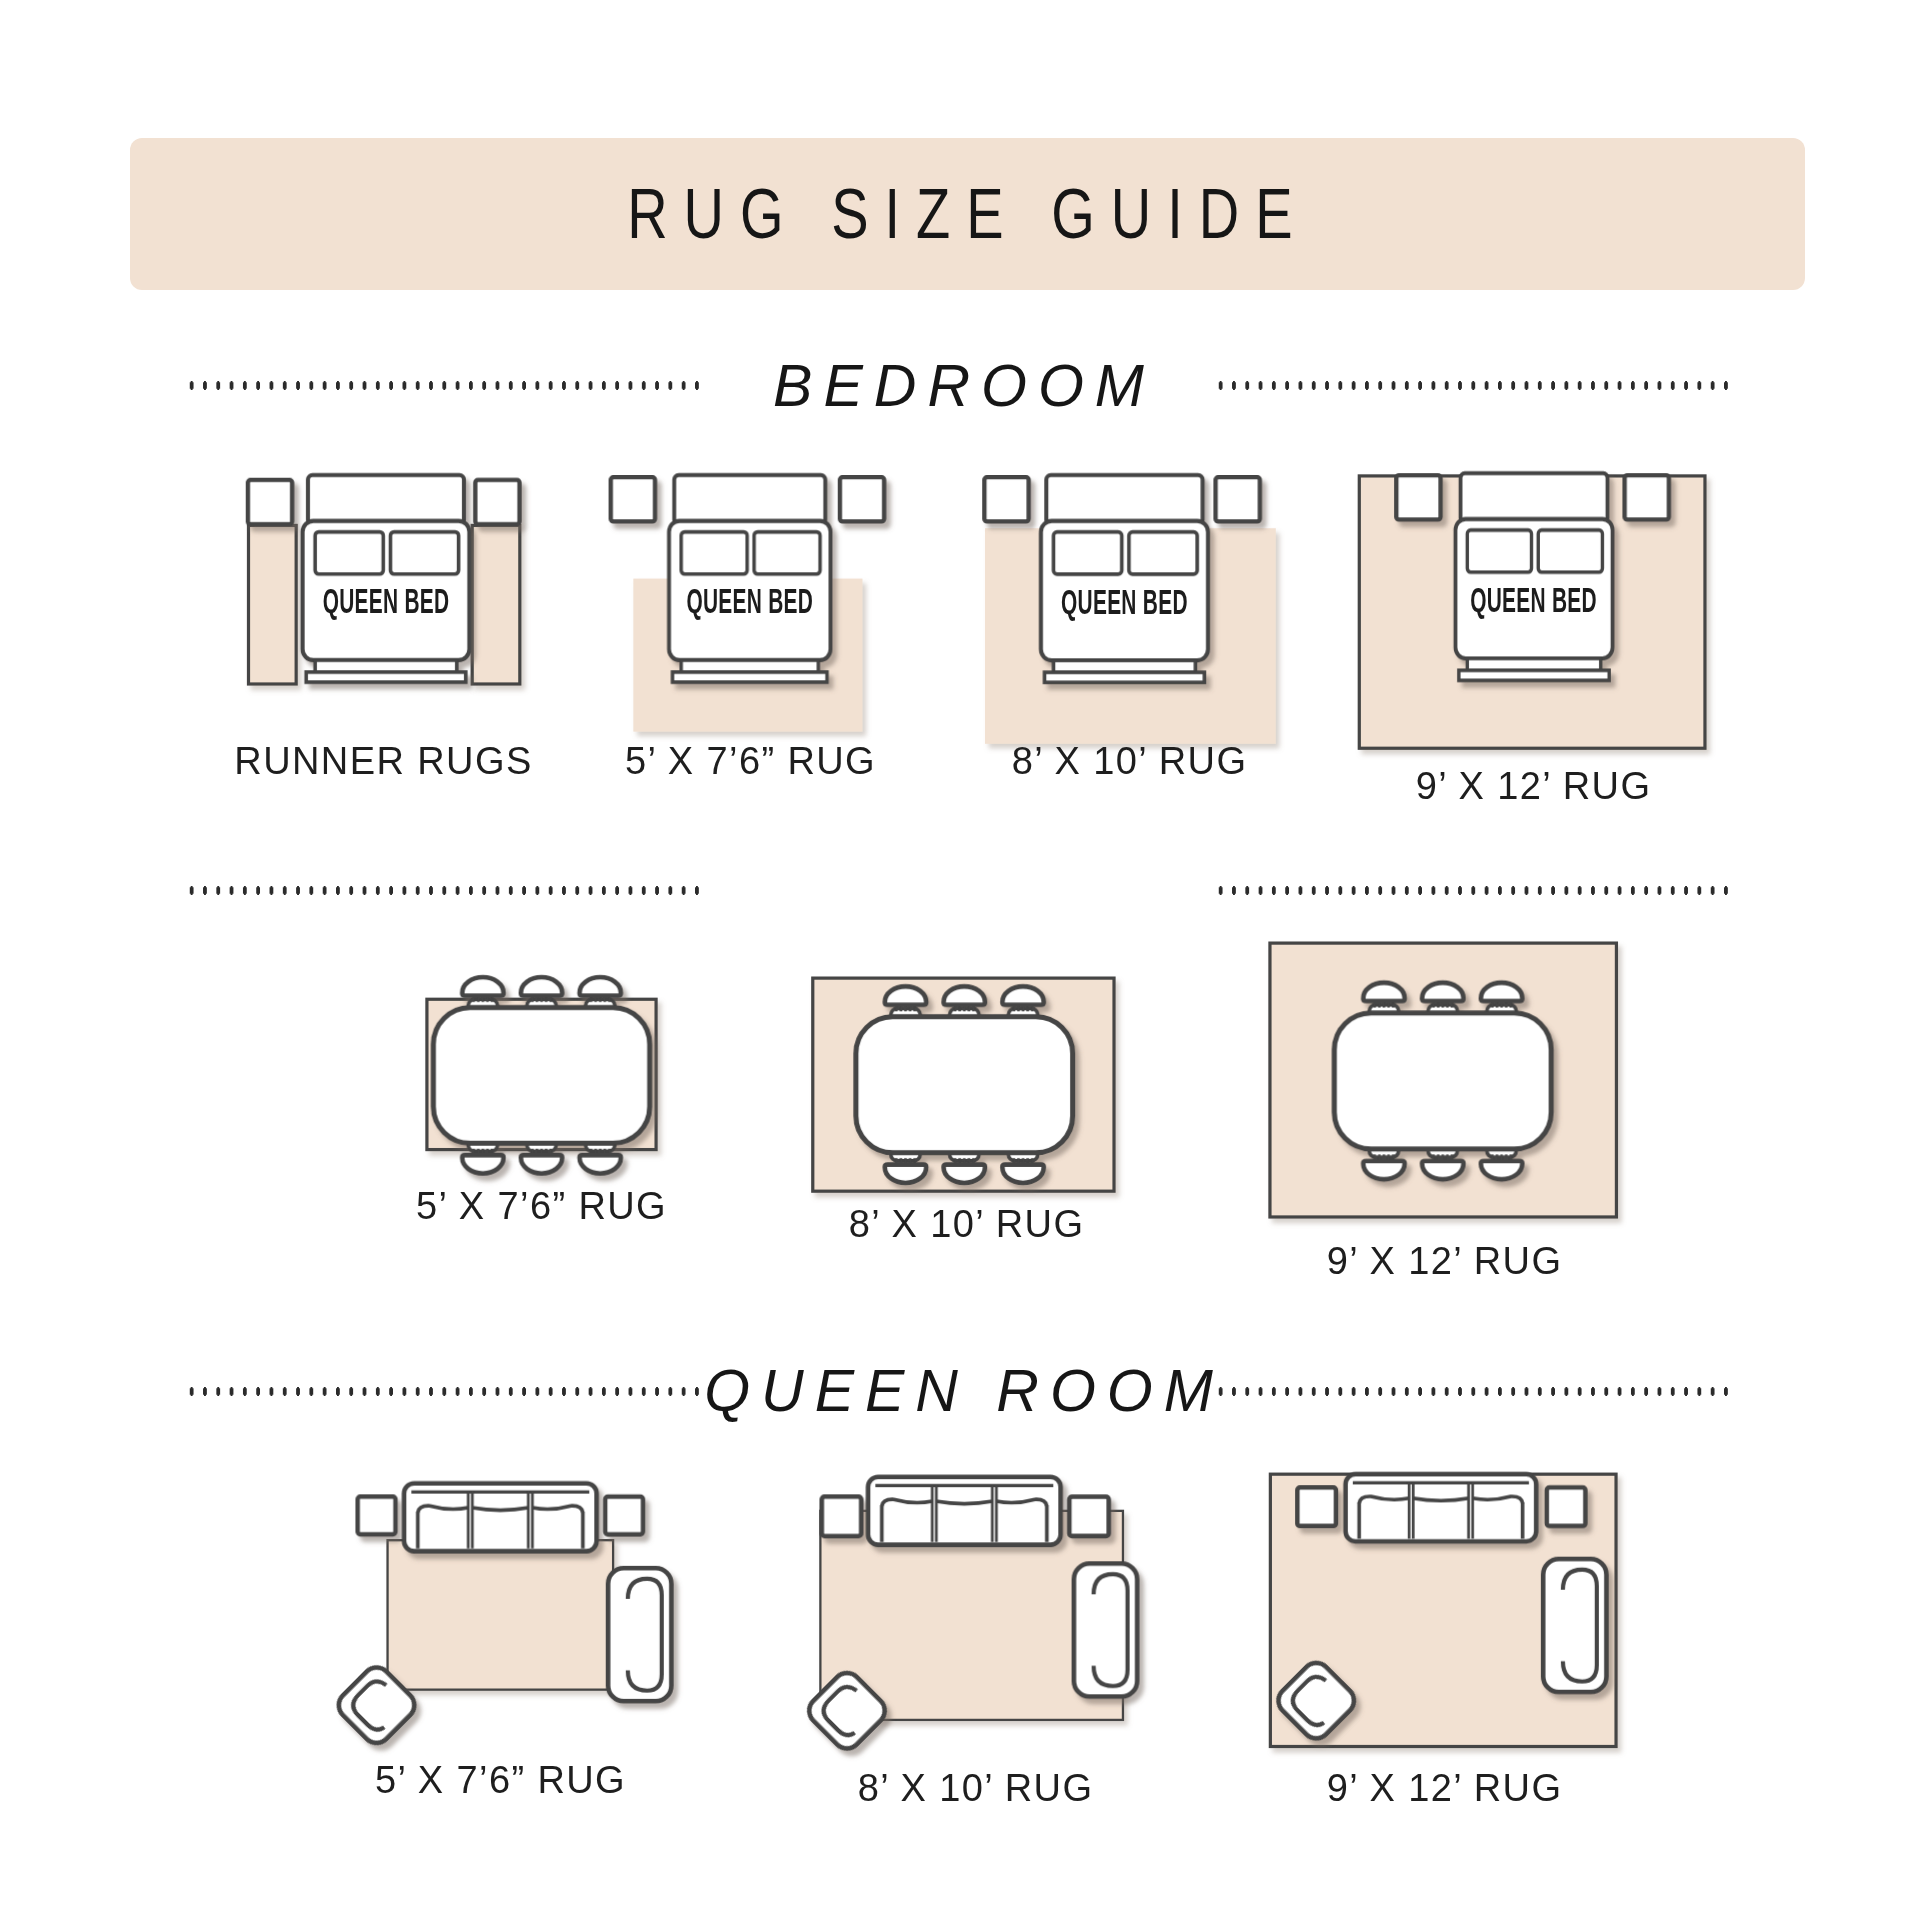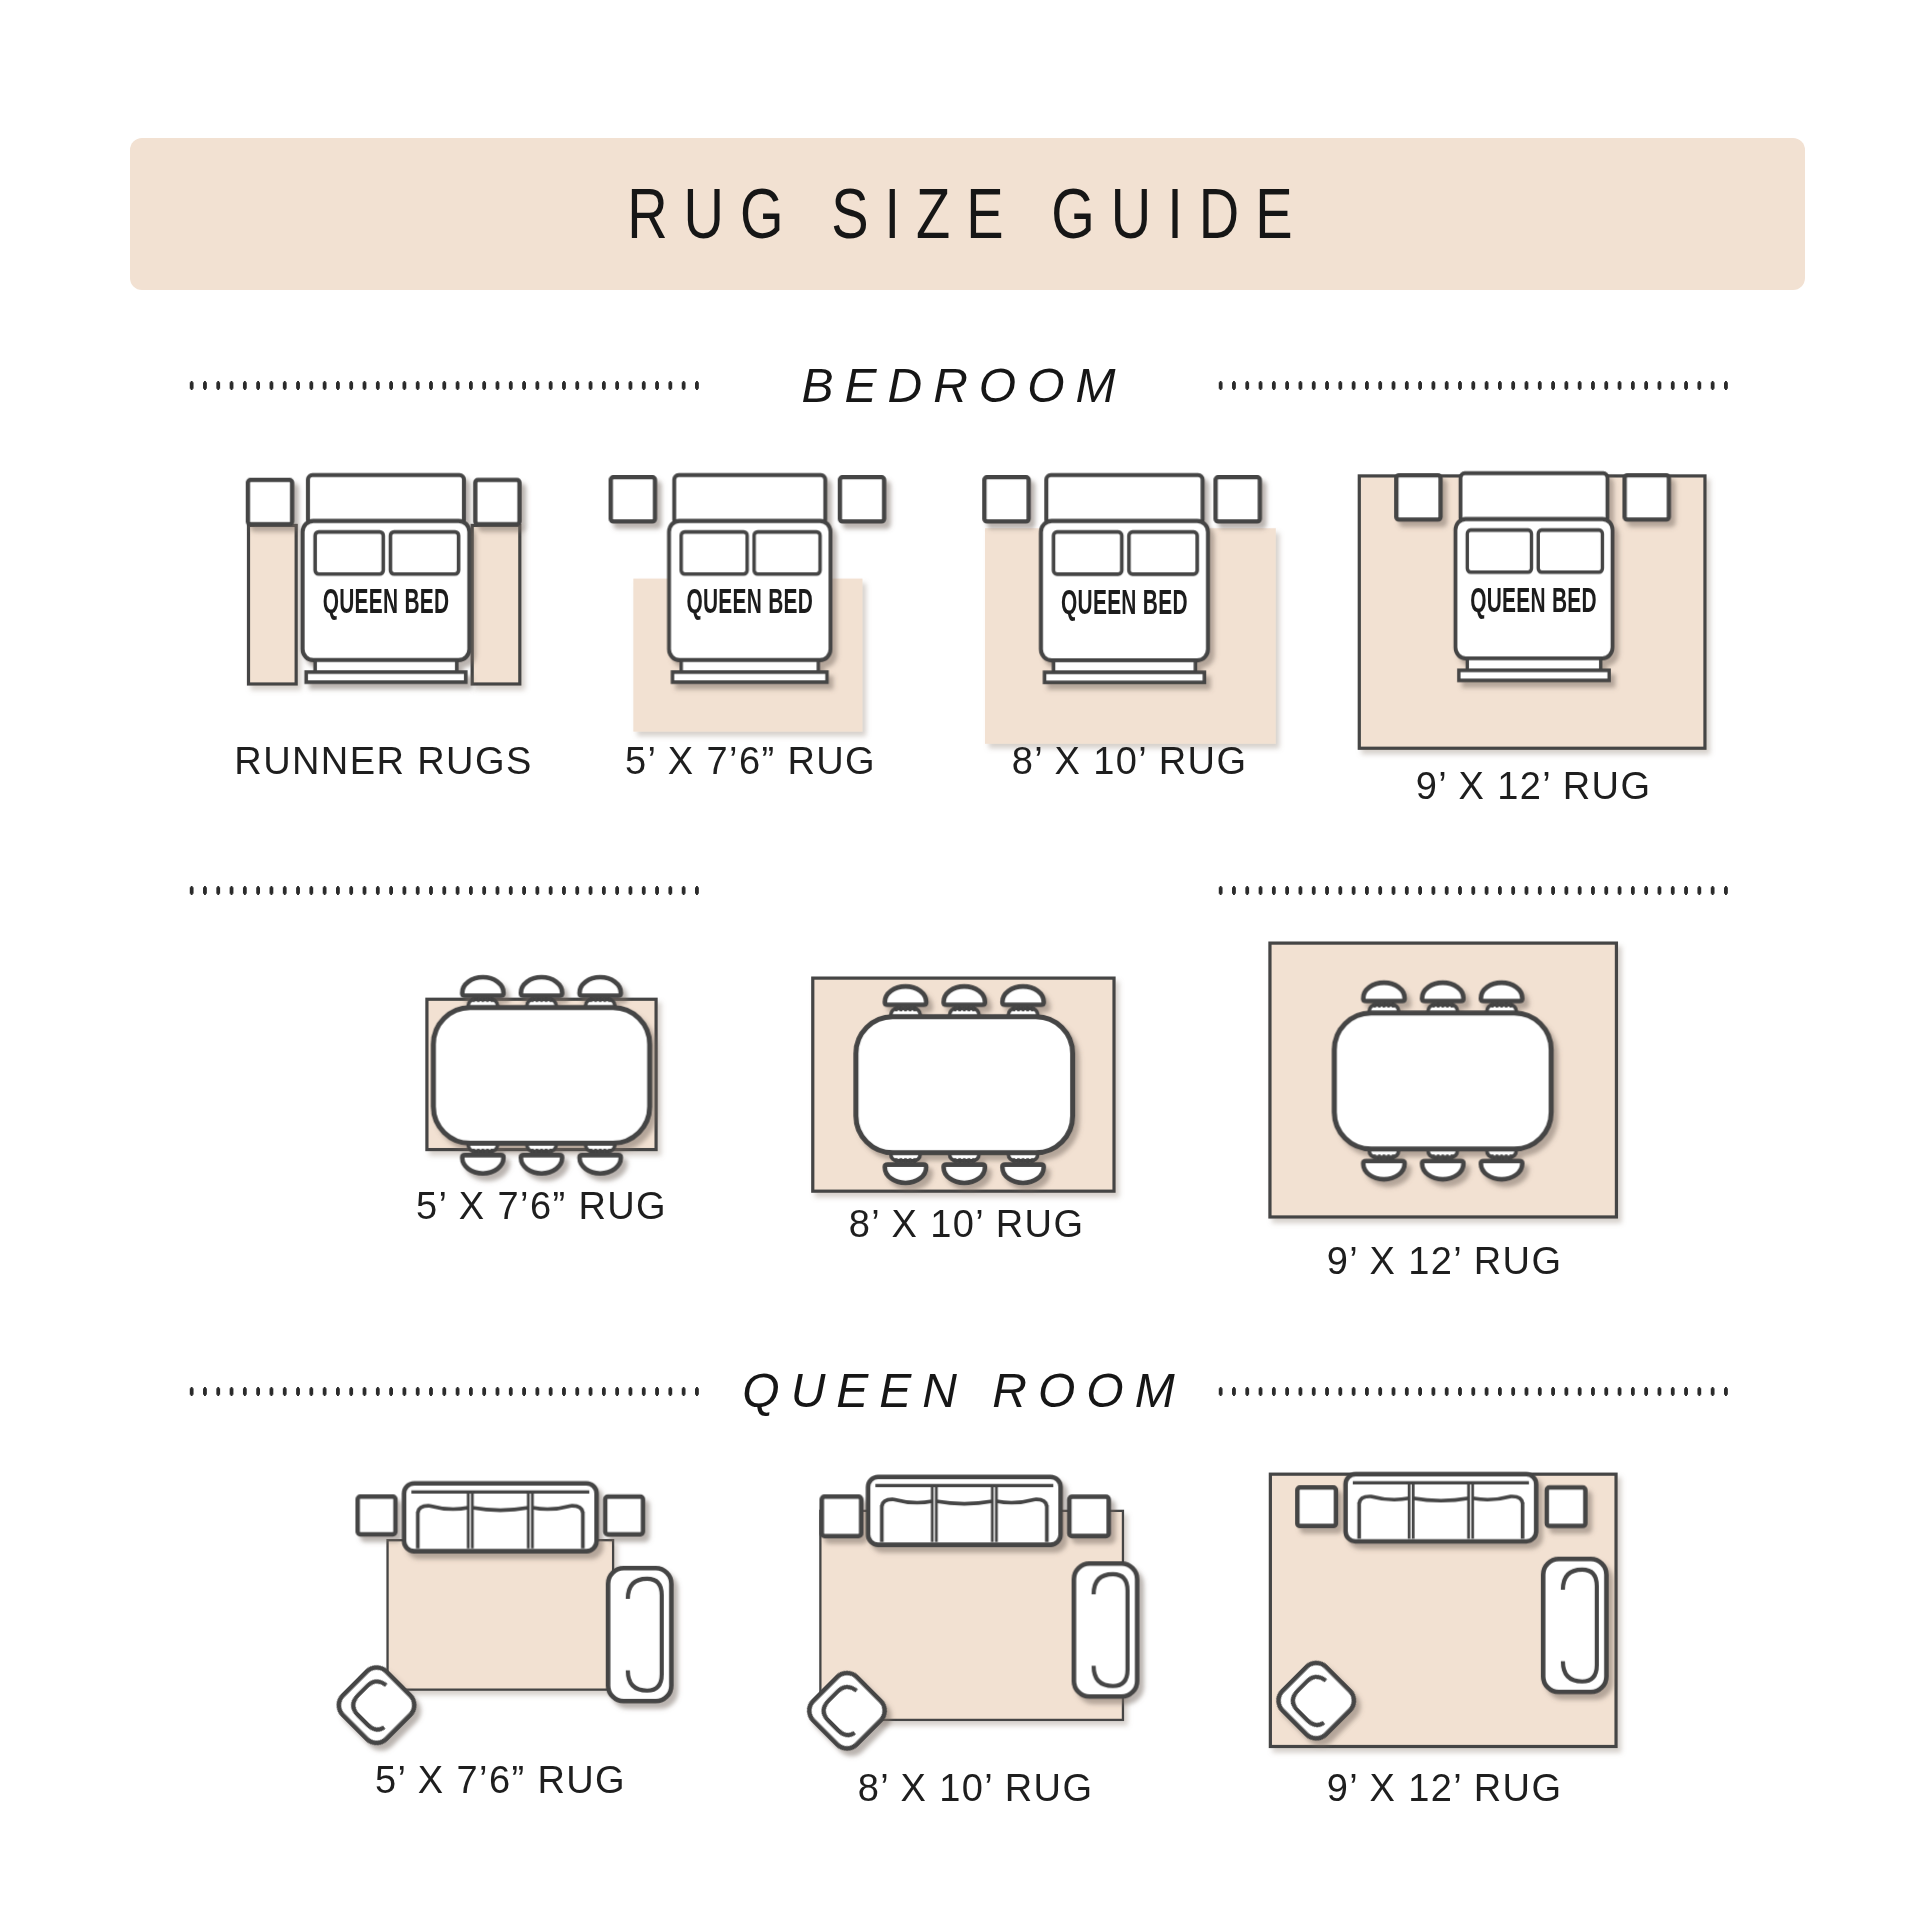--- a/index.html
+++ b/index.html
@@ -13,21 +13,21 @@
     background:#f2e1d2;border-radius:12px;
     display:flex;align-items:center;justify-content:center;
   }
   .banner-title{
     font-size:70px;letter-spacing:20px;color:#161616;font-weight:400;
     transform:scaleX(0.8);transform-origin:center;white-space:nowrap;
   }
   
   .section-title{
     position:absolute;left:0;width:1928px;text-align:center;
-    font-size:48px;line-height:70px;letter-spacing:11px;
+    font-size:59px;line-height:70px;letter-spacing:11px;
     font-style:italic;color:#161616;white-space:nowrap;
   }
   .dots{
     position:absolute;height:11px;width:516px;
     background-image:radial-gradient(ellipse 2.1px 4.2px at 50% 50%, #2b2b2b 98%, transparent 100%);
     background-size:13.3px 11px;background-repeat:repeat-x;
   }
   
   .rug-label{
     position:absolute;width:459px;text-align:center;

